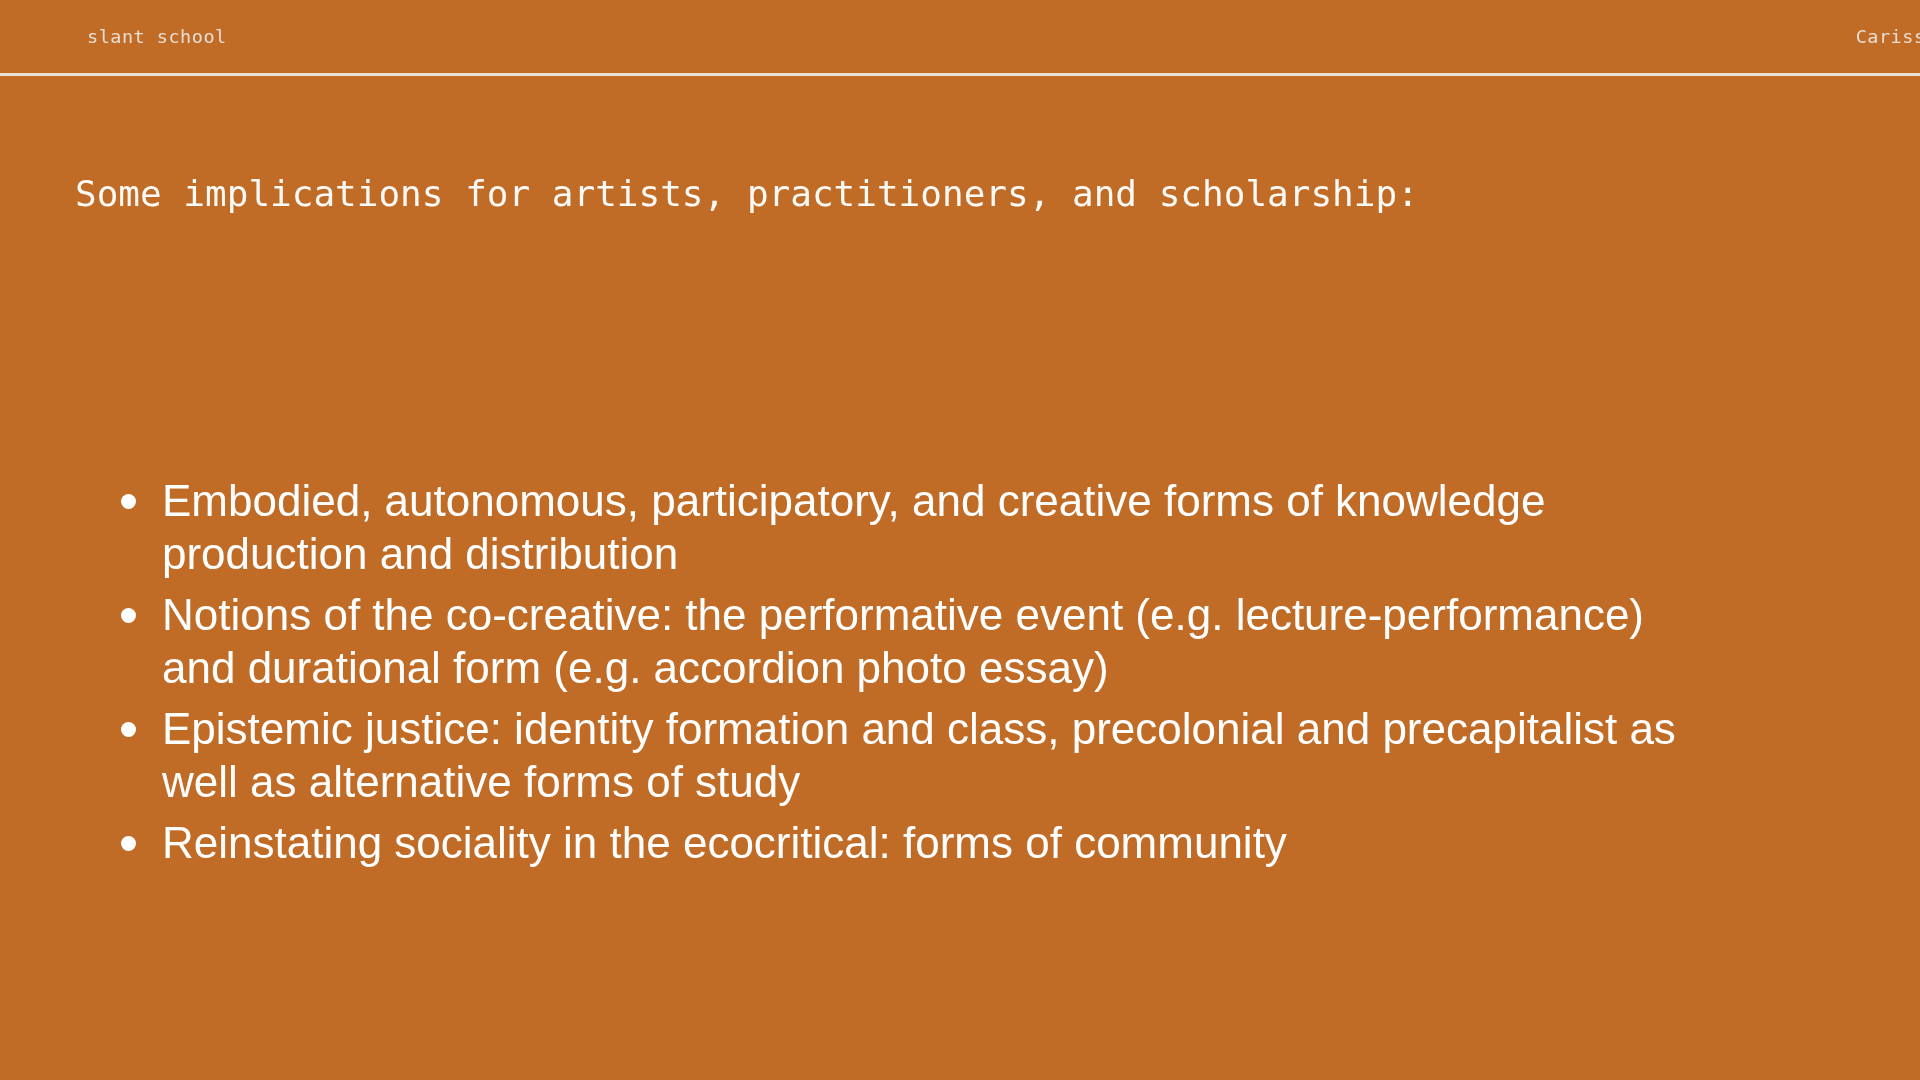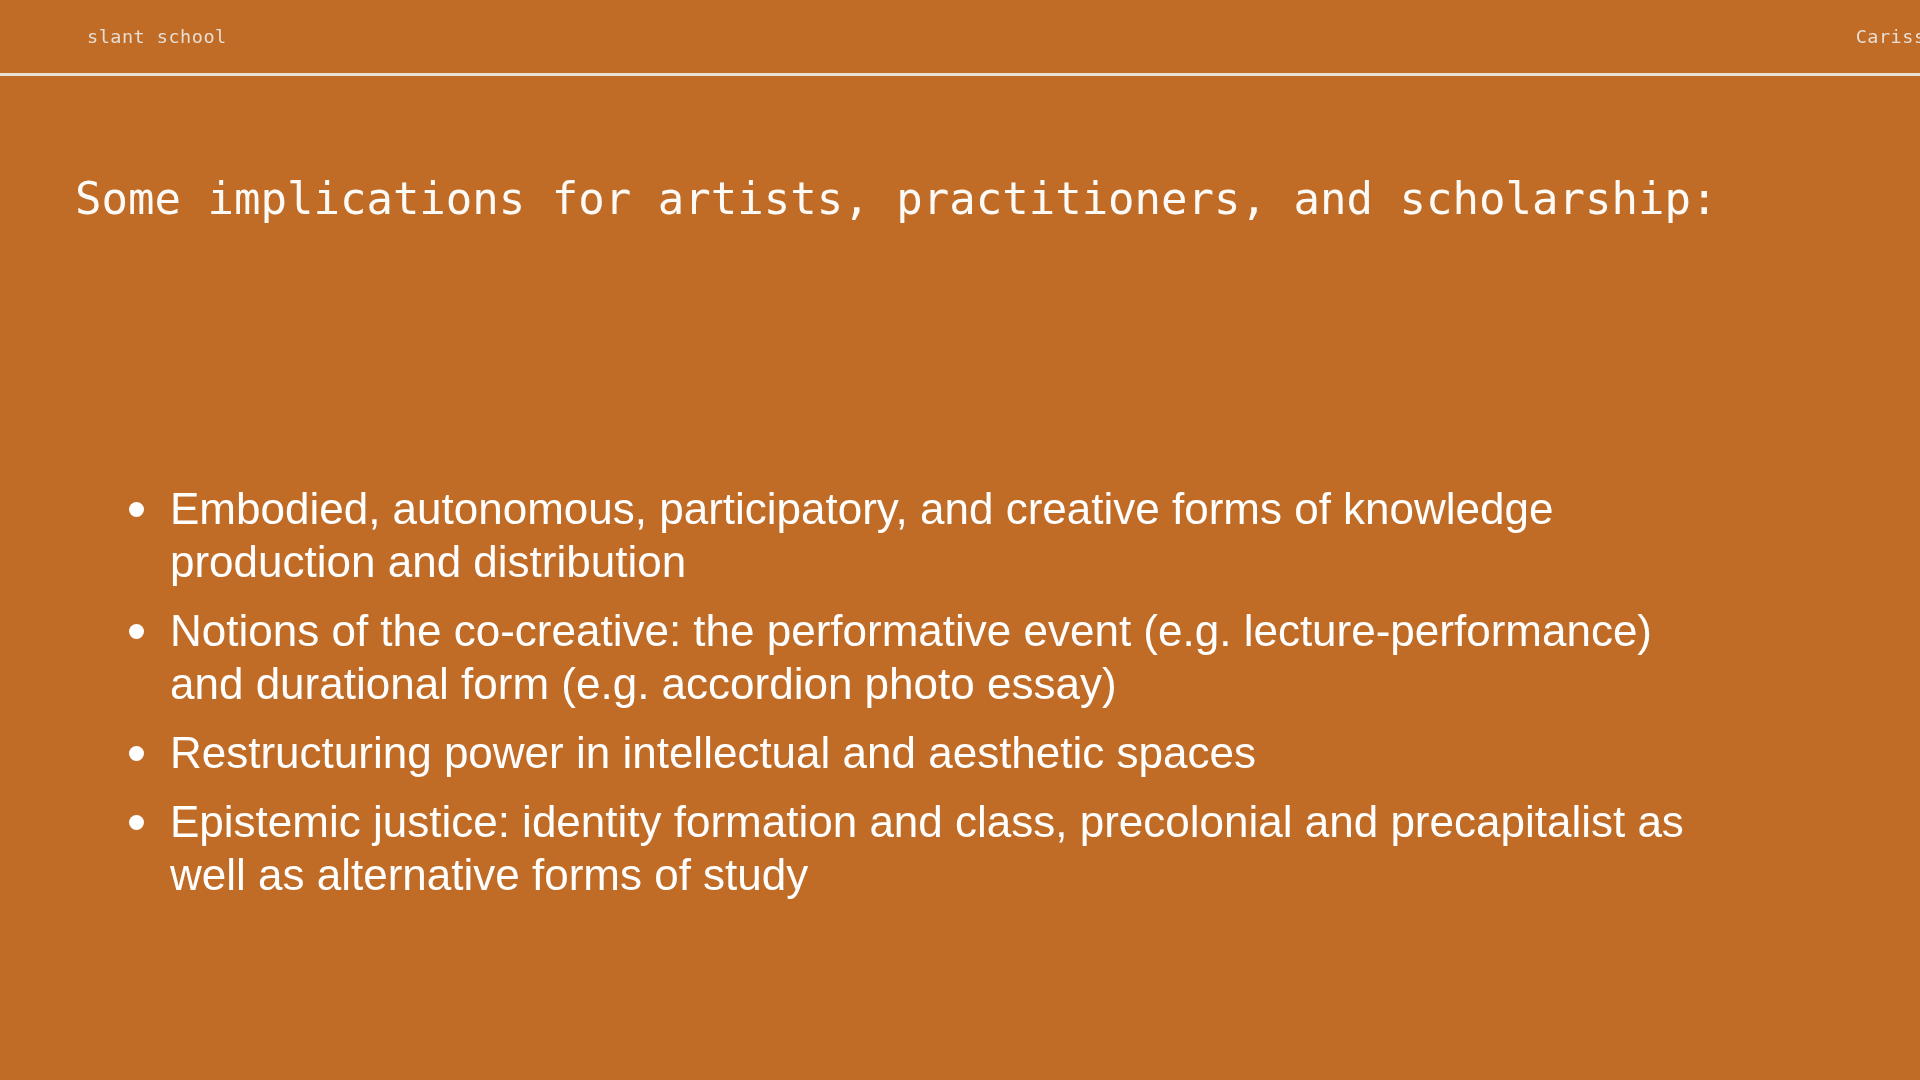--- a/index.html
+++ b/index.html
@@ -40,21 +40,21 @@
     cursor: pointer;
     text-align: right;
   }
 
   
   .slide-title {
     position: absolute;
     left: 75px;
     top: 144px;
     font-family: "DejaVu Sans Mono", monospace;
-    font-size: 44px;
+    font-size: 36px;
     font-weight: 400;
     line-height: 52px;
     color: #fcfaf6;
     white-space: nowrap;
   }
 
   
   ul.bullets {
     position: absolute;
     top: 466px;
@@ -63,21 +63,21 @@
     margin: 0;
     padding: 0;
     list-style: none;
     font-size: 44px;
     font-weight: 400;
     line-height: 53px;
     color: #ffffff;
   }
   ul.bullets li {
     position: relative;
-    margin: 16px;
+    margin: 8px;
     padding: 0;
     white-space: pre-line;
   }
   ul.bullets li::before {
     content: "";
     position: absolute;
     left: -41px;
     top: 20px;
     width: 15px;
     height: 15px;
@@ -93,16 +93,16 @@
   <a>Carissa Pobre</a>
 </header>
 
 <h1 class="slide-title">Some implications for artists, practitioners, and scholarship:</h1>
 
 <ul class="bullets">
   <li>Embodied, autonomous, participatory, and creative forms of knowledge
 production and distribution</li>
   <li>Notions of the co-creative: the performative event (e.g. lecture-performance)
 and durational form (e.g. accordion photo essay)</li>
-  <li>Restructuring power in intellectual and aesthetic spaces</li>
   <li>Epistemic justice: identity formation and class, precolonial and precapitalist as
 well as alternative forms of study</li>
+  <li>Reinstating sociality in the ecocritical: forms of community</li>
 </ul>
 
 </body></html>

